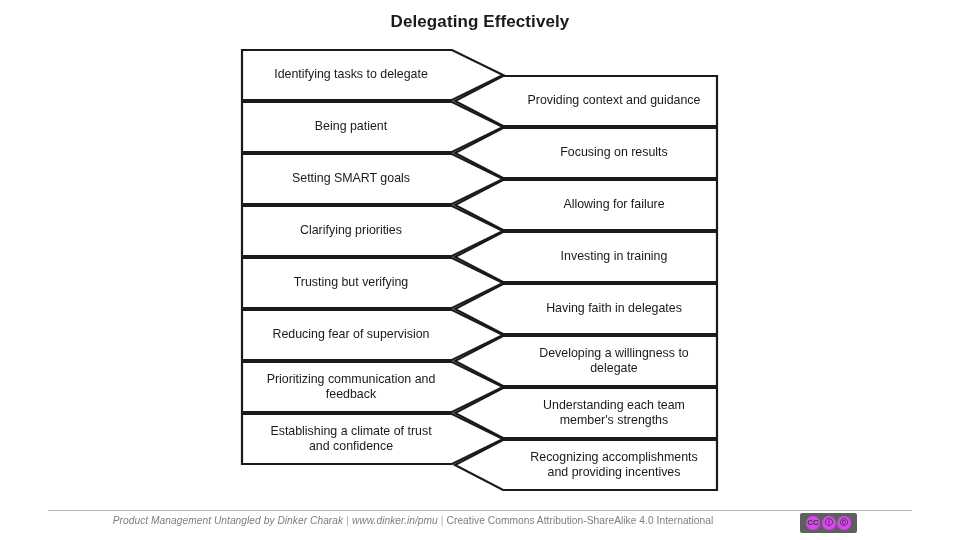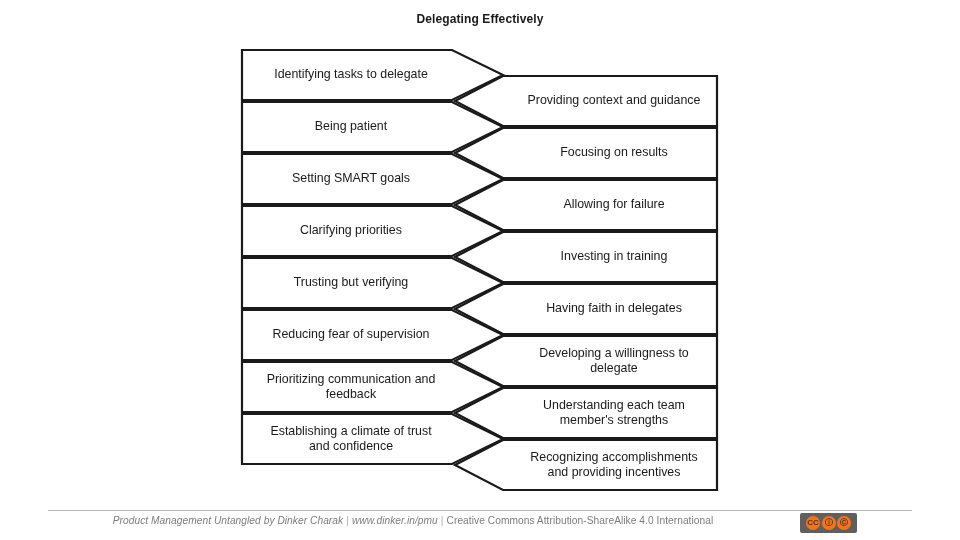--- a/index.html
+++ b/index.html
@@ -22,21 +22,21 @@
     width: 960px;
     height: 540px;
   }
 
   #slide-title {
     position: absolute;
     left: 0;
     top: 12px;
     width: 960px;
     text-align: center;
-    font-size: 12px;
+    font-size: 17px;
     font-weight: bold;
     color: #1a1a1a;
     letter-spacing: 0.1px;
   }
 
   
   #diagram {
     position: absolute;
     left: 0;
     top: 0;
@@ -102,21 +102,21 @@
     border-radius: 2px;
     display: flex;
     align-items: center;
     justify-content: center;
     gap: 2px;
   }
   .cc-circle {
     width: 14px;
     height: 14px;
     border-radius: 50%;
-    background: #f97316;
+    background: #d946ef;
     color: #3b3b3b;
     font-size: 8px;
     font-weight: bold;
     display: flex;
     align-items: center;
     justify-content: center;
     font-family: "Liberation Sans", sans-serif;
     line-height: 1;
   }
   .cc-pair { display: flex; gap: 1px; }

